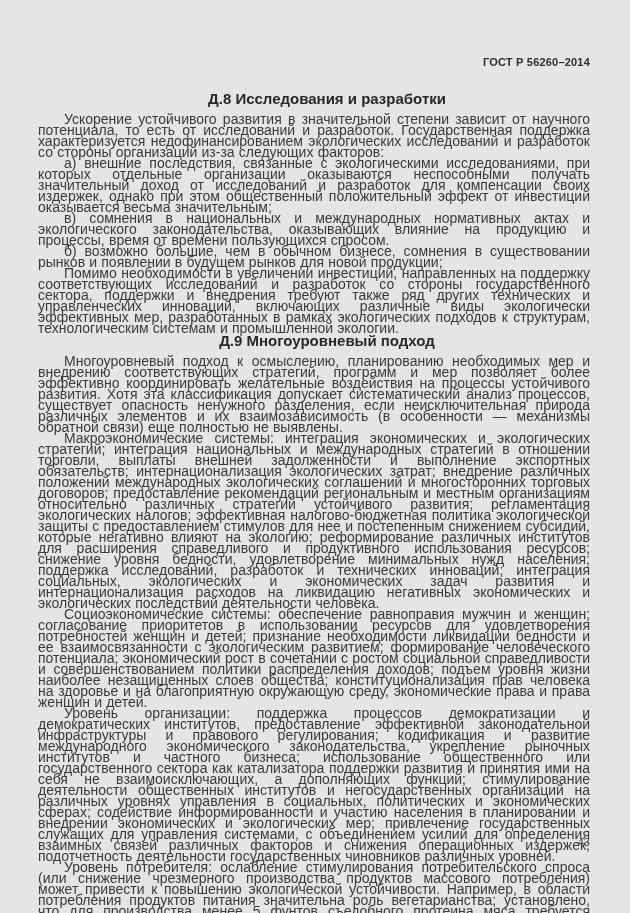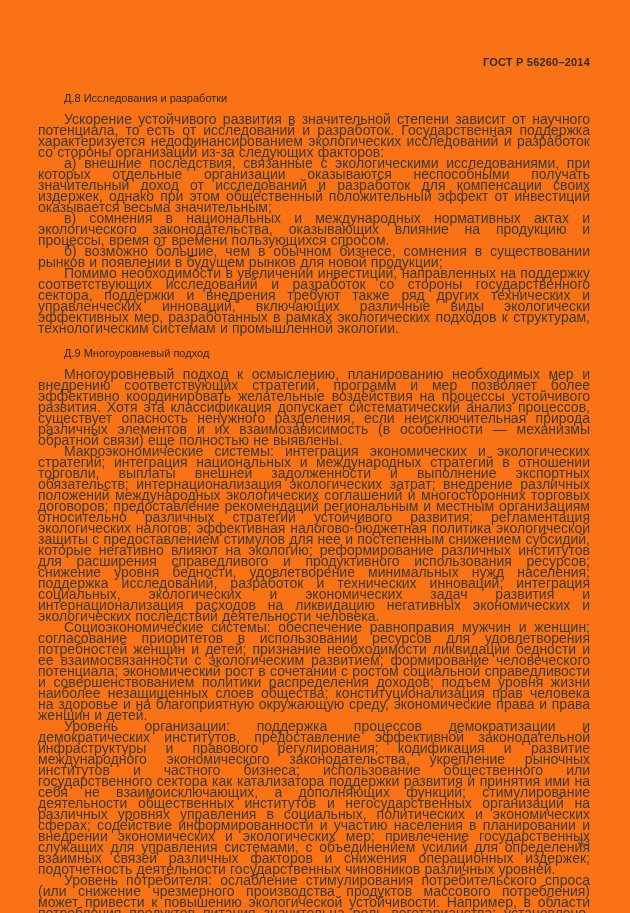--- a/index.html
+++ b/index.html
@@ -4,21 +4,21 @@
 <style>
   html, body {
     margin: 0;
     padding: 0;
     background: #ffffff;
   }
   .page {
     position: relative;
     width: 630px;
     height: 913px;
-    background: #f97316;
+    background: #e5e5e5;
     overflow: hidden;
     font-family: "Liberation Sans", "DejaVu Sans", sans-serif;
   }
   .running-header {
     position: absolute;
     top: 56px;
     left: 38px;
     width: 552px;
     text-align: right;
     font-size: 11px;
@@ -26,28 +26,28 @@
     letter-spacing: 0.2px;
     color: #2e2e2e;
   }
   .content {
     position: absolute;
     top: 92px;
     left: 38px;
     width: 552px;
   }
   .section-heading {
-    font-size: 11px;
-    font-weight: normal;
+    font-size: 15px;
+    font-weight: bold;
     color: #282828;
     margin: 0 0 9px 26px;
     line-height: 13px;
+    text-align: center;
   }
   .section + .section .section-heading {
-    margin-top: 13px;
   }
   .content p {
     margin: 0;
     font-size: 14px;
     line-height: 11px;
     color: #3a3a3a;
     text-align: justify;
     text-indent: 26px;
     word-spacing: 0.3px;
   }

